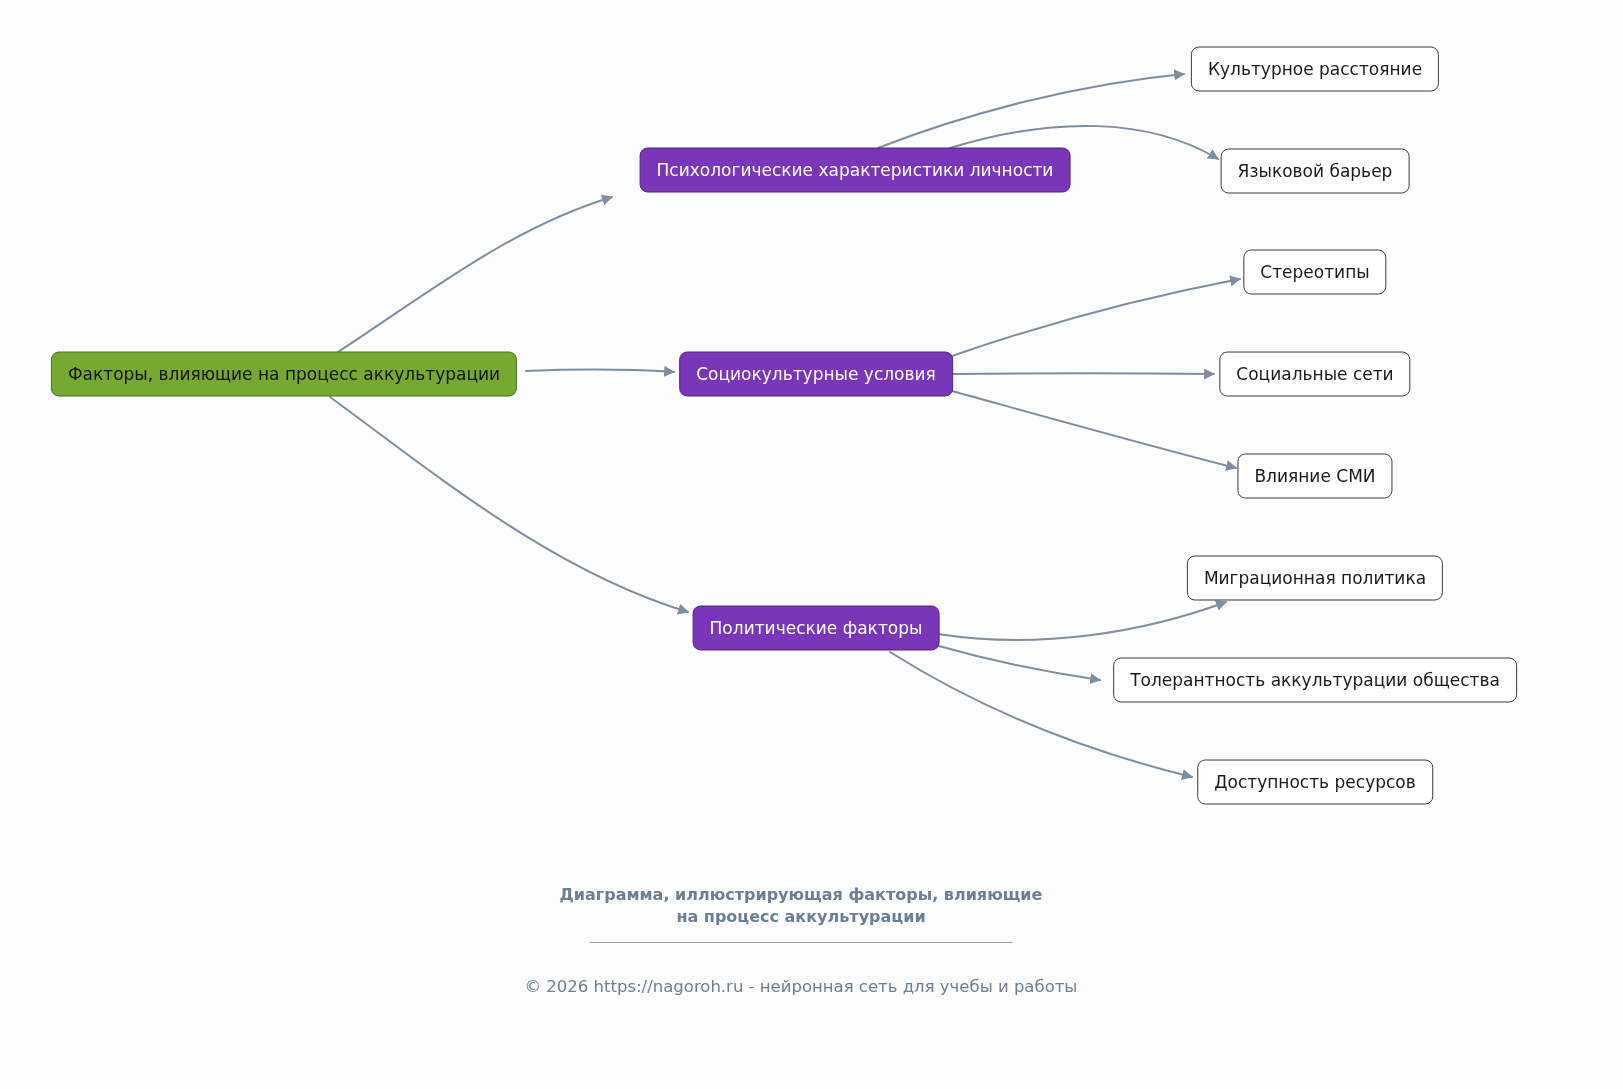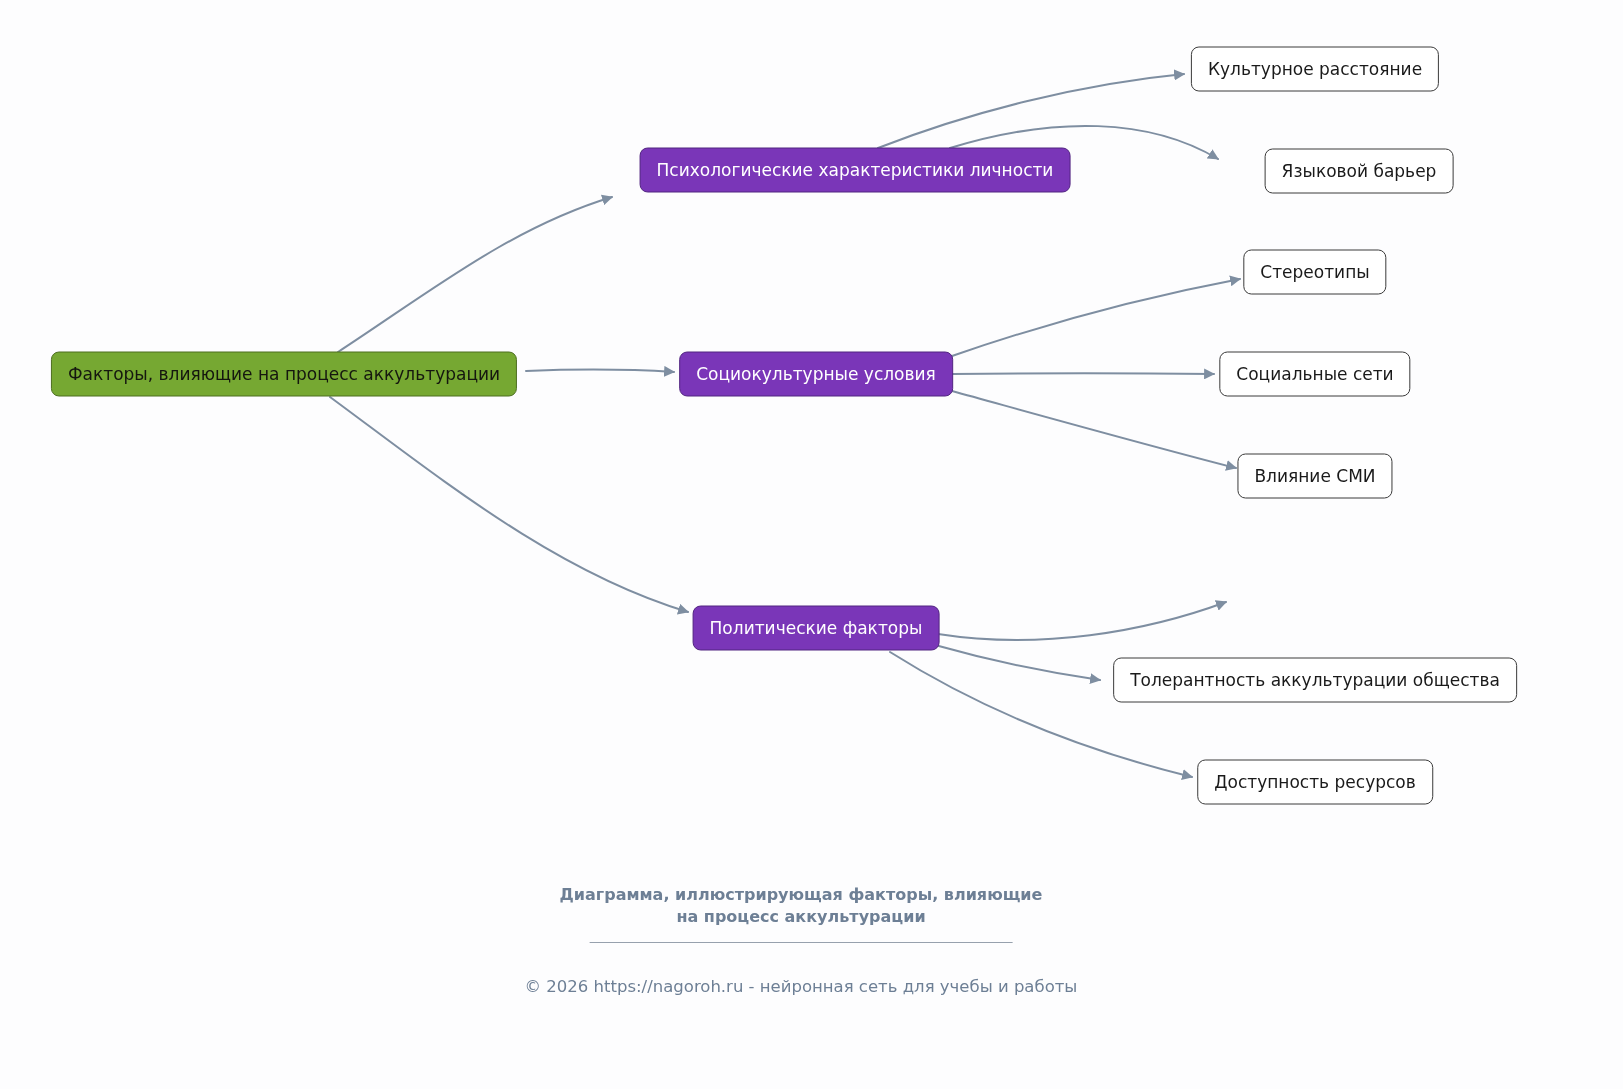--- a/index.html
+++ b/index.html
@@ -106,24 +106,25 @@
     <path class="edge" d="M 890 652 C 985 712, 1090 752, 1192 777" marker-end="url(#arrowhead)"></path>
   </svg>
 
   <div class="node root" style="left:284px; top:374px;">Факторы, влияющие на процесс аккультурации</div>
 
   <div class="node branch" style="left:816px; top:170px;margin-left:39px;">Психологические характеристики личности</div>
   <div class="node branch" style="left:816px; top:374px;">Социокультурные условия</div>
   <div class="node branch" style="left:816px; top:628px;">Политические факторы</div>
 
   <div class="node leaf" style="left:1315px; top:69px;">Культурное расстояние</div>
-  <div class="node leaf" style="left:1315px; top:171px;margin-left:44px;">Языковой барьер</div>
+  <div class="node leaf" style="left:1315px; top:171px;">Языковой барьер</div>
   <div class="node leaf" style="left:1315px; top:272px;">Стереотипы</div>
   <div class="node leaf" style="left:1315px; top:374px;">Социальные сети</div>
   <div class="node leaf" style="left:1315px; top:476px;">Влияние СМИ</div>
+  <div class="node leaf" style="left:1315px; top:578px;">Миграционная политика</div>
   <div class="node leaf" style="left:1315px; top:680px;">Толерантность аккультурации общества</div>
   <div class="node leaf" style="left:1315px; top:782px;">Доступность ресурсов</div>
 
   <div class="footer">
     <div class="caption">
       <div>Диаграмма, иллюстрирующая факторы, влияющие</div>
       <div>на процесс аккультурации</div>
     </div>
     <div class="divider"></div>
     <div class="copyright">© 2026 https://nagoroh.ru - нейронная сеть для учебы и работы</div>

